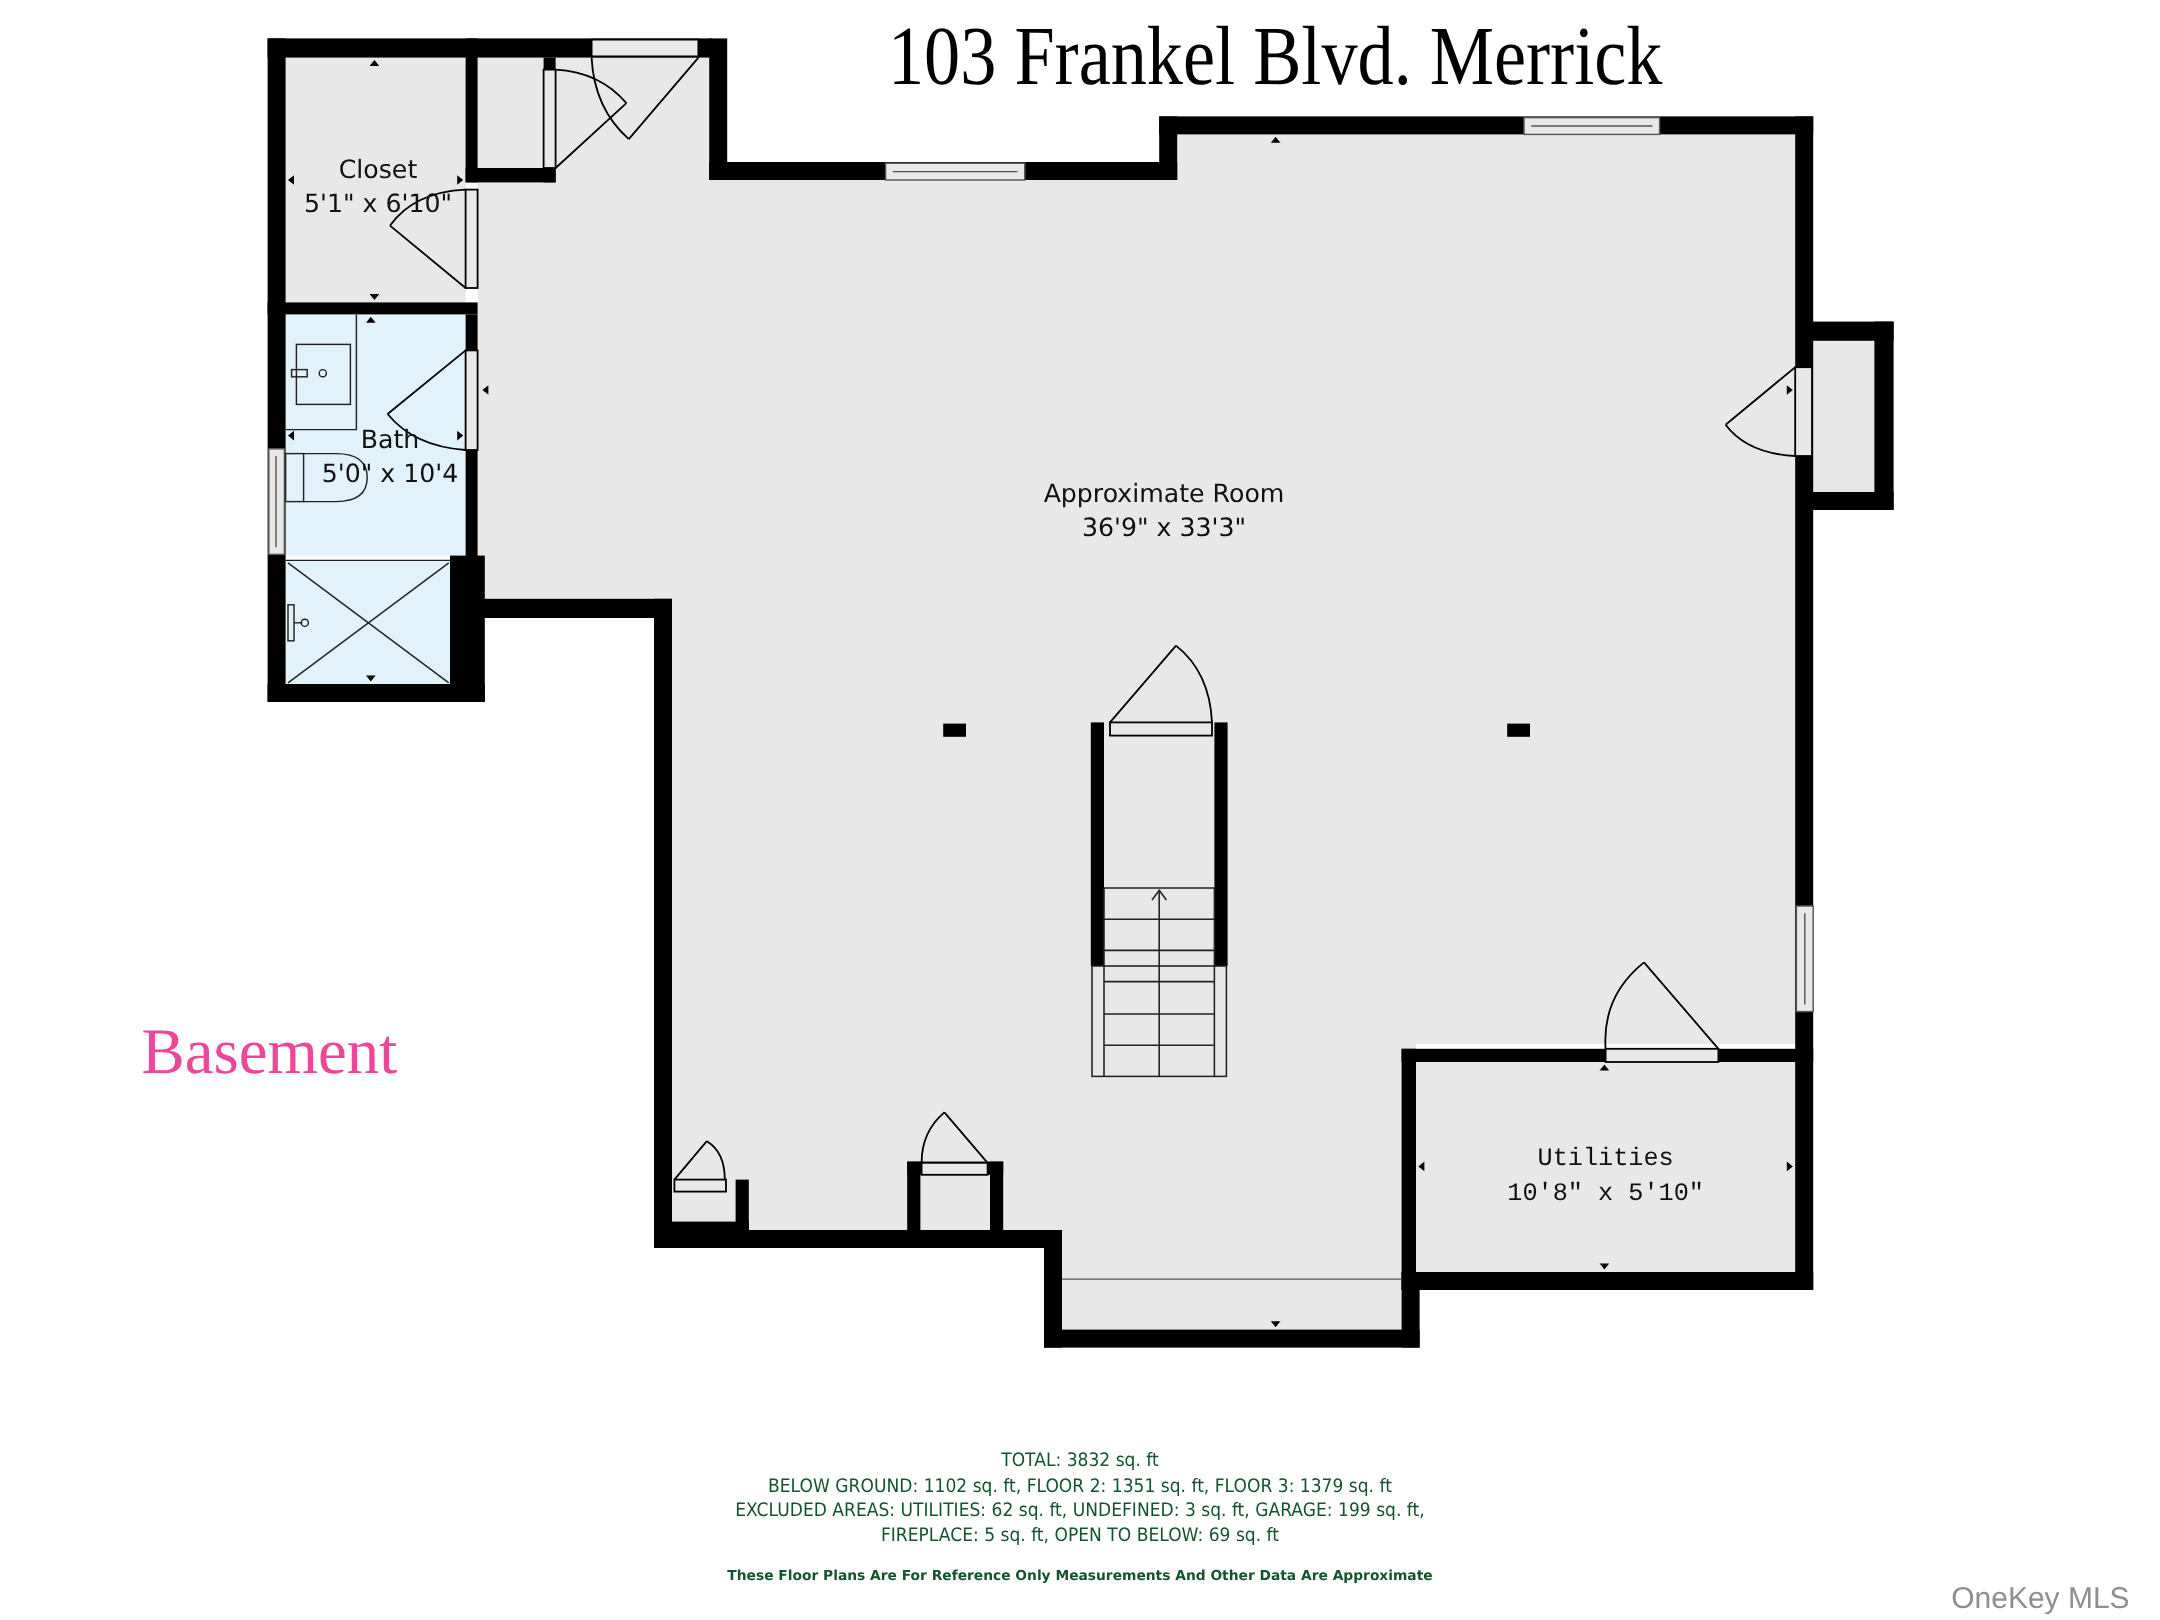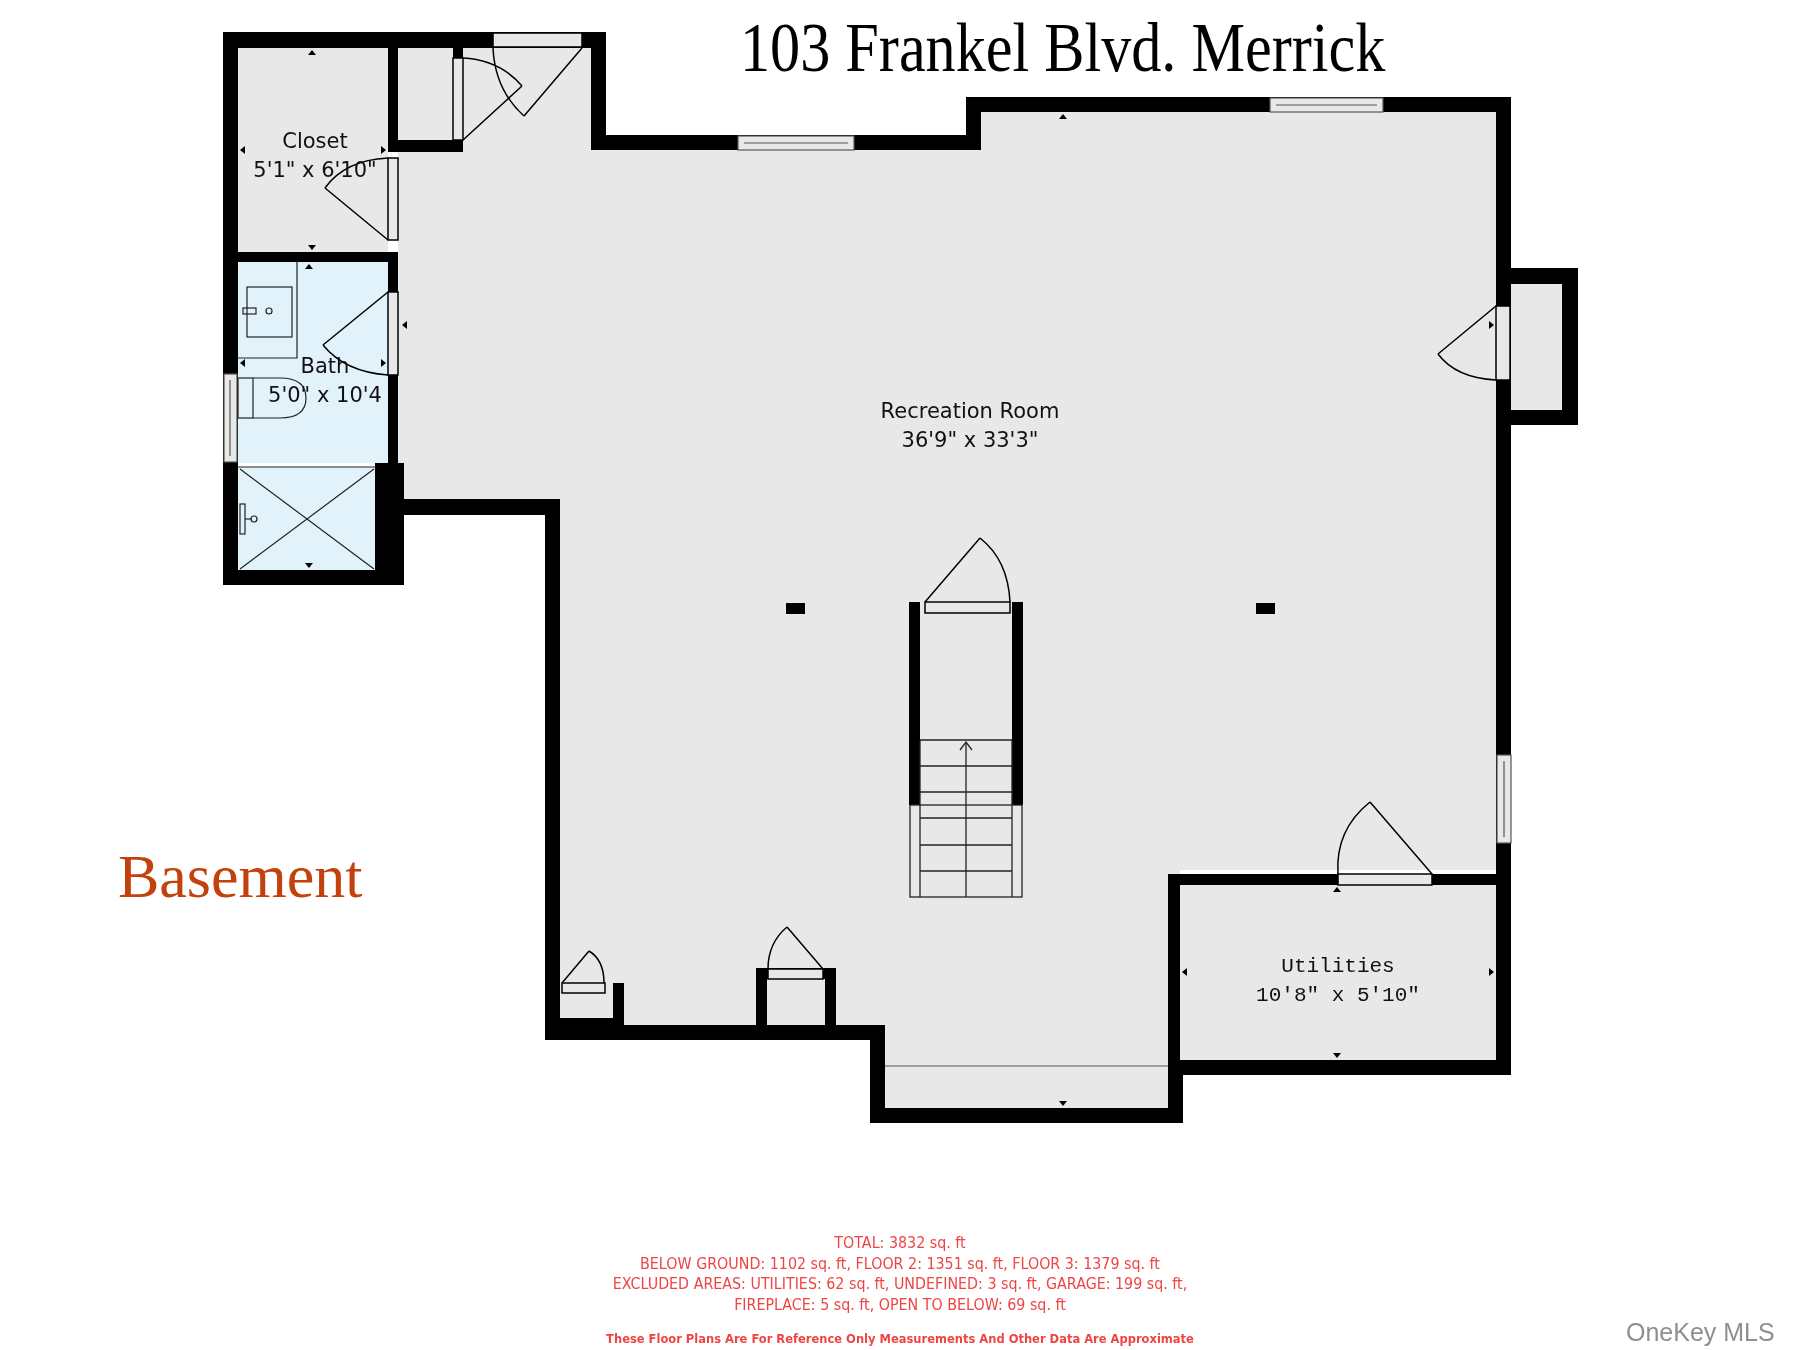--- a/index.html
+++ b/index.html
@@ -1,22 +1,22 @@
 <!DOCTYPE html>
 <html><head>
 <meta charset="utf-8">
 <style>
   html, body { margin:0; padding:0; background:#ffffff; }
   body { width:1800px; height:1350px; position:relative; overflow:hidden; font-family:"DejaVu Sans", sans-serif; }
   .abs { position:absolute; }
   .title { left:740px; top:8px; width:740px; font-family:"Liberation Serif", serif; font-size:70px; line-height:80px; color:#000; white-space:nowrap; transform:scaleX(0.86); transform-origin:left top; }
-  .floor-label { left:118px; top:840px; font-family:"Liberation Serif", serif; font-size:62px; line-height:72px; color:#c2410c; white-space:nowrap; }
+  .floor-label { left:118px; top:840px; font-family:"Liberation Serif", serif; font-size:54px; line-height:72px; color:#ec4899; white-space:nowrap; }
   svg.plan { position:absolute; left:0; top:0; }
   .room-label { position:absolute; text-align:center; font-family:"DejaVu Sans", sans-serif; color:#111; font-size:21px; line-height:29px; white-space:nowrap; transform:translateX(-50%); }
-  .footer { left:0; width:1800px; text-align:center; font-family:"DejaVu Sans", sans-serif; color:#ef4444; white-space:nowrap;margin-top:26px; }
+  .footer { left:0; width:1800px; text-align:center; font-family:"DejaVu Sans", sans-serif; color:#14532d; white-space:nowrap; }
   .footer .line { font-size:15.5px; line-height:20.5px; transform:scaleX(0.92); }
   .disclaimer { top:1305px; font-size:11.5px; line-height:16px;font-weight:bold; }
   .watermark { left:1626px; top:1318px; font-family:"Liberation Sans", sans-serif; font-size:25px; color:#8f8f8f; white-space:nowrap; }
 </style>
 </head>
 <body>
 
 <div class="abs title">103 Frankel Blvd. Merrick</div>
 <div class="abs floor-label">Basement</div>
 
@@ -178,21 +178,21 @@
 
 <div class="room-label" style="left:315px; top:127px;">
   <div>Closet</div>
   <div>5'1" x 6'10"</div>
 </div>
 <div class="room-label" style="left:325px; top:352px;">
   <div>Bath</div>
   <div>5'0" x 10'4</div>
 </div>
 <div class="room-label" style="left:970px; top:397px;">
-  <div>Recreation Room</div>
+  <div>Approximate Room</div>
   <div>36'9" x 33'3"</div>
 </div>
 <div class="room-label" style="left:1338px; top:952px;font-family:Liberation Mono, monospace;">
   <div>Utilities</div>
   <div>10'8" x 5'10"</div>
 </div>
 
 <div class="abs footer" style="top:1207px;">
   <div class="line">TOTAL: 3832 sq. ft</div>
   <div class="line">BELOW GROUND: 1102 sq. ft, FLOOR 2: 1351 sq. ft, FLOOR 3: 1379 sq. ft</div>

